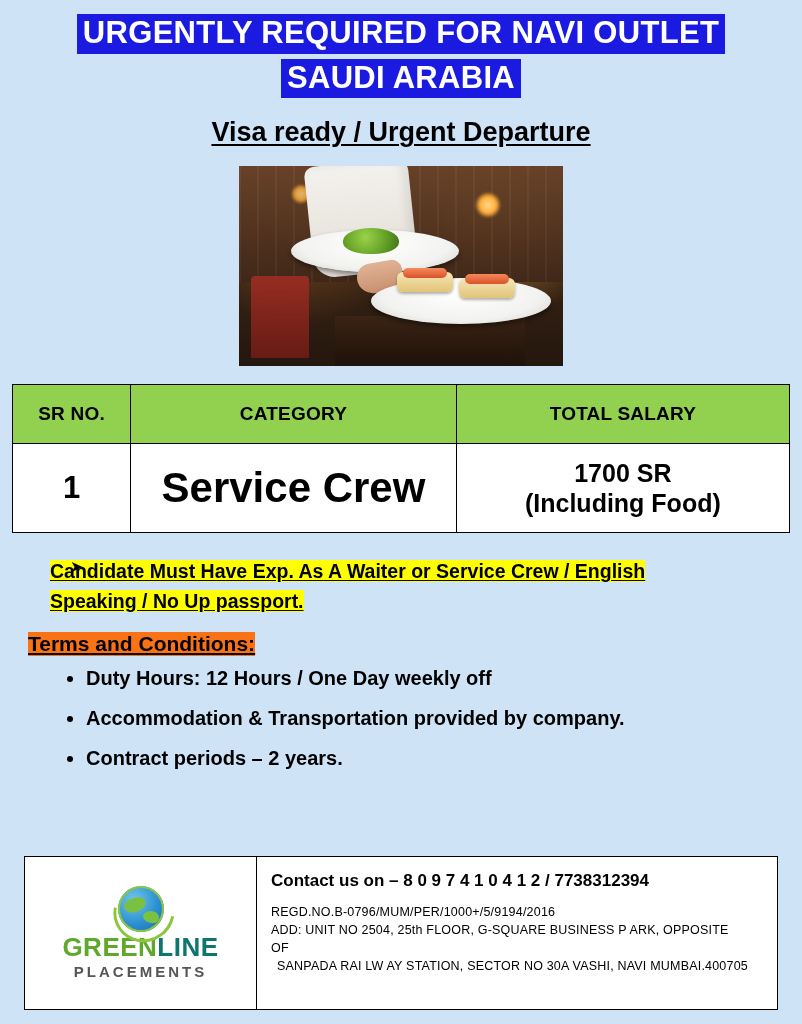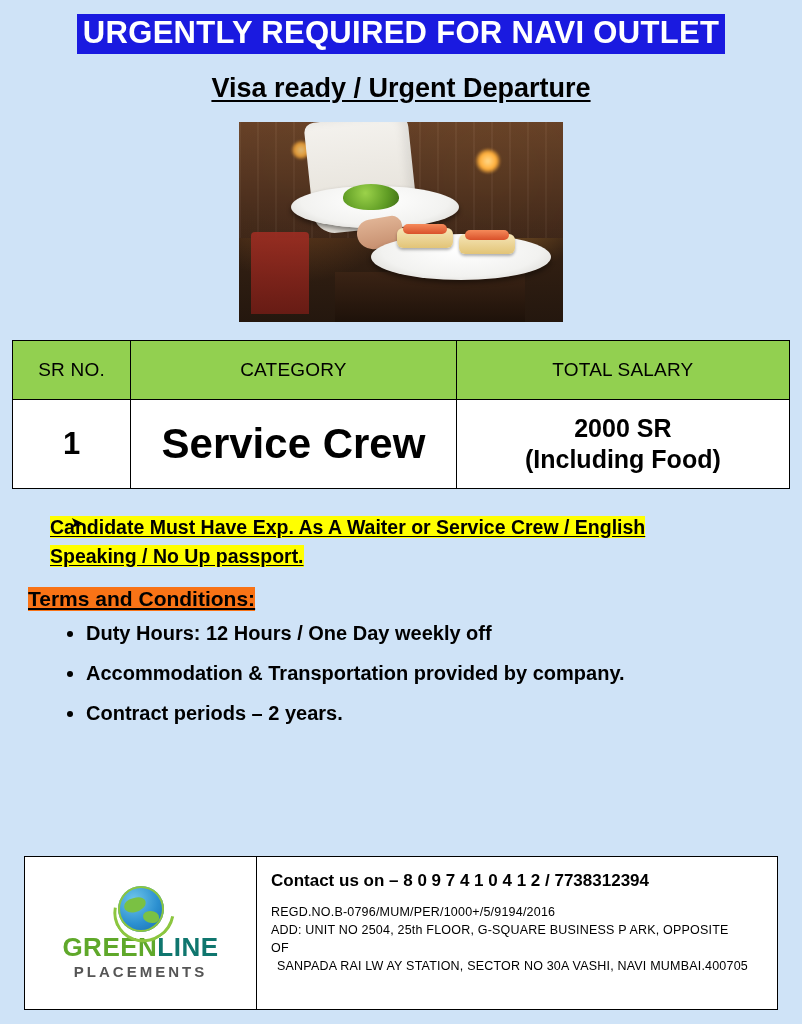--- a/index.html
+++ b/index.html
@@ -148,21 +148,21 @@
     table-layout: fixed;
   }
   table.jobs th, table.jobs td {
     border: 1px solid #000;
     text-align: center;
     vertical-align: middle;
   }
   table.jobs thead th {
     background: #92d050;
     font-size: 19px;
-    font-weight: normal;
+    font-weight: bold;
     height: 56px;
     letter-spacing: .2px;
   }
   .col-sr { width: 15%; }
   .col-cat { width: 42%; }
   .col-sal { width: 43%; }
   td.sr {
     font-size: 31px;
     font-weight: bold;
     height: 86px;
@@ -306,20 +306,23 @@
   .addr span { display: block; }
   .addr .indent { padding-left: 6px; }
 </style>
 </head>
 <body>
 
 <div class="page">
 
   <div class="header">
     <div class="title-line">URGENTLY REQUIRED FOR NAVI OUTLET</div>
+    <div>
+      <div class="title-line title-line-2">SAUDI ARABIA</div>
+    </div>
     <div class="subtitle">Visa ready / Urgent Departure</div>
   </div>
 
   <div class="photo-wrap">
     <div class="photo-bg"></div>
     <div class="photo-wall"></div>
     <div class="photo-lamp lamp-a"></div>
     <div class="photo-lamp lamp-b"></div>
     <div class="photo-chair"></div>
     <div class="photo-table"></div>
@@ -341,21 +344,21 @@
         <th class="col-sr">SR NO.</th>
         <th class="col-cat">CATEGORY</th>
         <th class="col-sal">TOTAL SALARY</th>
       </tr>
     </thead>
     <tbody>
       <tr>
         <td class="sr">1</td>
         <td class="cat">Service Crew</td>
         <td class="sal">
-          <div>2000 SR</div>
+          <div>1700 SR</div>
           <div>(Including Food)</div>
         </td>
       </tr>
     </tbody>
   </table>
 
   <div class="notes">
     <div class="note-block">
       <span class="arrow">➤</span>
       <div class="note-line">

